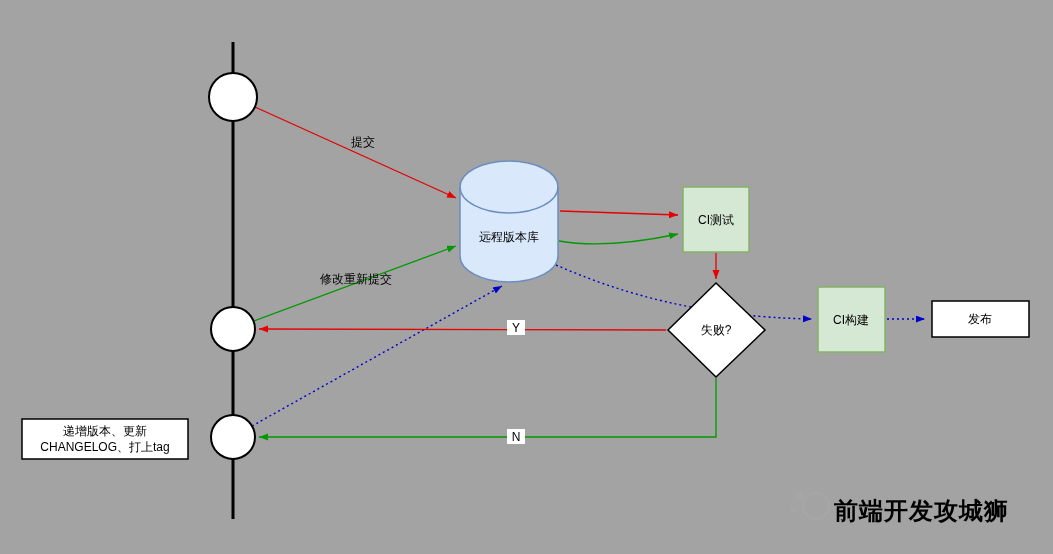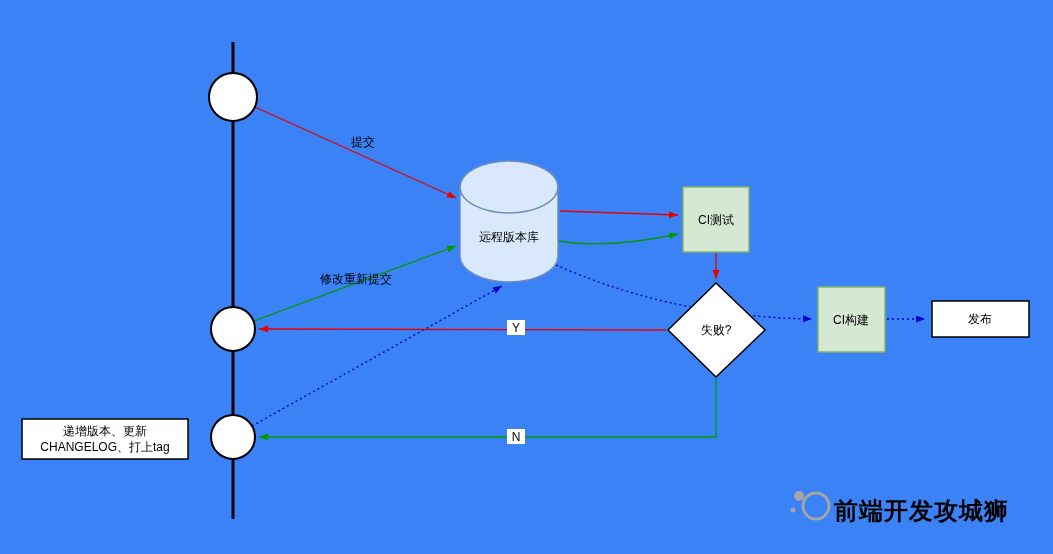--- a/index.html
+++ b/index.html
@@ -1,20 +1,20 @@
 <!DOCTYPE html>
 <html><head>
 <meta charset="utf-8">
 <style>
   html, body { margin: 0; padding: 0; background: #ffffff; }
   .stage {
     position: relative;
     width: 1053px;
     height: 554px;
-    background: #3b82f6;
+    background: #a3a3a3;
     overflow: hidden;
     font-family: "Liberation Sans", sans-serif;
   }
   svg { position: absolute; top: 0; left: 0; }
   text {
     font-family: "Liberation Sans", sans-serif;
     font-size: 12px;
     fill: #000000;
   }
   .edge-label { font-size: 12px; }

